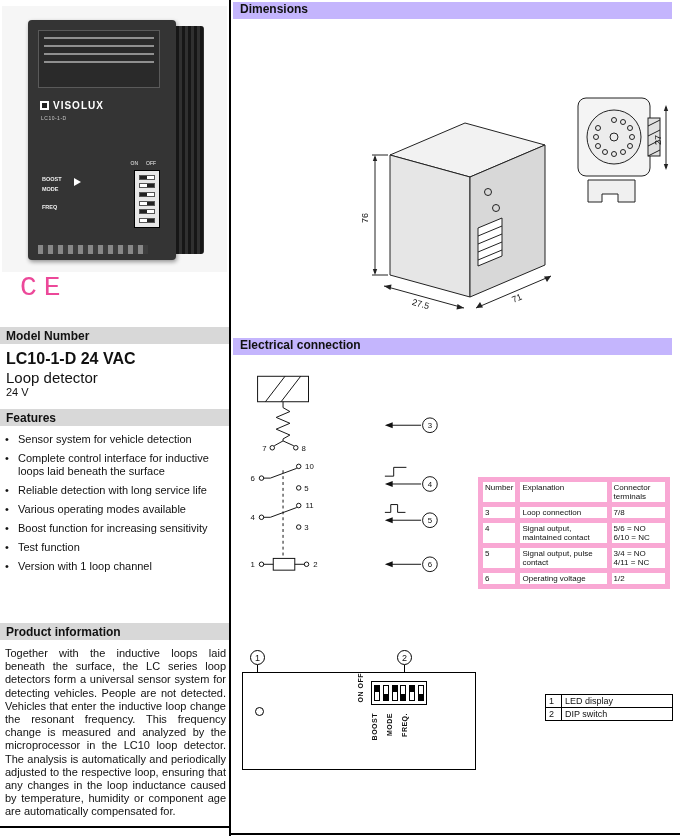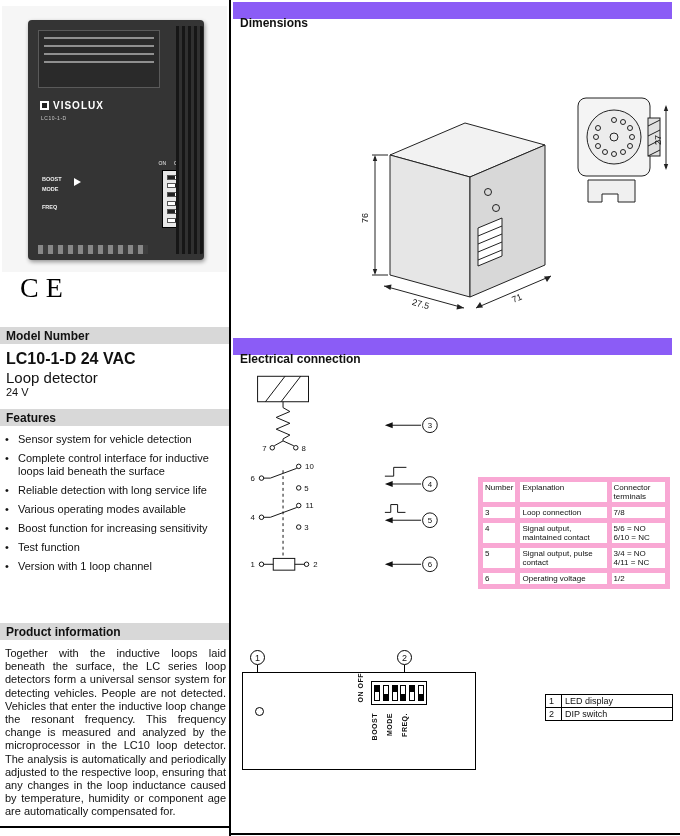--- a/index.html
+++ b/index.html
@@ -4,46 +4,46 @@
 <style>
   * { margin:0; padding:0; box-sizing:border-box; }
   html,body { background:#fff; font-family:"Liberation Sans", sans-serif; color:#111; }
   .page { position:relative; width:680px; height:836px; background:#fff; overflow:hidden; }
 
   .col-divider { position:absolute; left:229px; top:0; width:2px; height:836px; background:#000; }
   .bottom-line-l { position:absolute; left:0; top:826px; width:229px; height:2px; background:#000; }
   .bottom-line-r { position:absolute; left:231px; top:833px; width:449px; height:2px; background:#000; }
 
   .bar { position:absolute; left:0; width:229px; height:17px; background:#d8d8d8; font-weight:bold; font-size:12px; padding:2px 0 0 6px; }
-  .bar-r { position:absolute; left:233px; width:439px; height:17px; background:#8b5cf6; font-weight:bold; font-size:12px; padding:14px 0 0 7px; }
+  .bar-r { position:absolute; left:233px; width:439px; height:17px; background:#c4b5fd; font-weight:bold; font-size:12px; padding:0 0 0 7px; }
 
   
   .photo-area { position:absolute; left:2px; top:6px; width:225px; height:266px; background:#f6f6f6; }
   .device { position:absolute; left:26px; top:8px; width:178px; height:252px; }
-  .dev-body { position:absolute; left:0; top:6px; width:176px; height:240px; background:#343434; border-radius:4px; box-shadow:1px 2px 4px rgba(0,0,0,.4); }
+  .dev-body { position:absolute; left:0; top:6px; width:148px; height:240px; background:#343434; border-radius:4px; box-shadow:1px 2px 4px rgba(0,0,0,.4); }
   .dev-side { position:absolute; left:148px; top:12px; width:28px; height:228px; background:repeating-linear-gradient(90deg,#161616 0 3px,#303030 3px 6px); border-radius:0 3px 3px 0; }
   .dev-label { position:absolute; left:10px; top:10px; width:122px; height:58px; background:#2a2a2a; border:1px solid #5a5a5a; }
   .dev-label .tl { height:2px; background:#8f8f8f; margin:6px 5px 0 5px; }
   .brand-row { position:absolute; left:12px; top:80px; display:flex; align-items:center; gap:4px; }
   .brand-flag { width:9px; height:9px; background:#fff; display:inline-block; }
   .brand-flag::after { content:""; display:block; width:5px; height:5px; background:#222; margin:2px; }
   .brand-text { color:#fff; font-size:10px; font-weight:bold; letter-spacing:1px; }
   .dev-model { position:absolute; left:13px; top:95px; color:#c9c9c9; font-size:5px; letter-spacing:.5px; }
   .dev-onoff { position:absolute; right:20px; top:140px; color:#eee; font-size:5px; display:flex; gap:8px; }
   .dev-boost { position:absolute; left:14px; top:156px; color:#eee; font-size:5.5px; font-weight:bold; }
   .dev-mode { position:absolute; left:14px; top:166px; color:#eee; font-size:5.5px; font-weight:bold; }
   .dev-freq { position:absolute; left:14px; top:184px; color:#eee; font-size:5.5px; font-weight:bold; }
   .dev-arrow { position:absolute; left:46px; top:158px; width:0; height:0; border-top:4px solid transparent; border-bottom:4px solid transparent; border-left:7px solid #fff; }
   .dev-dip { position:absolute; right:16px; top:150px; width:26px; height:58px; background:#e8e8e8; border:1px solid #000; display:flex; flex-direction:column; justify-content:space-around; align-items:center; padding:2px 0; }
   .dev-dip i { display:block; width:16px; height:5px; background:#fff; border:1px solid #555; }
   .dev-dip i::after { content:""; display:block; width:7px; height:3px; background:#222; }
   .dev-dip i:nth-child(even)::after { margin-left:7px; }
   .dev-bottom { position:absolute; left:10px; bottom:6px; width:110px; height:9px; background:repeating-linear-gradient(90deg,#888 0 5px,#3d3d3d 5px 10px); }
 
-  .ce-mark { position:absolute; left:20px; top:272px; font-family:Liberation Serif, serif; font-size:28px; letter-spacing:7px; color:#000000; }
+  .ce-mark { position:absolute; left:20px; top:272px; font-family:Liberation Mono, monospace; font-size:28px; letter-spacing:7px; color:#ec4899; }
 
   
   .model-name { position:absolute; left:6px; top:350px; font-size:16px; font-weight:bold; }
   .model-desc { position:absolute; left:6px; top:369px; font-size:15px; }
   .model-volt { position:absolute; left:6px; top:386px; font-size:11px; }
 
   .features { position:absolute; left:5px; top:433px; width:221px; }
   .feat { display:flex; margin-bottom:6px; font-size:11px; line-height:13px; }
   .feat .bullet { width:13px; flex:0 0 13px; }
 

